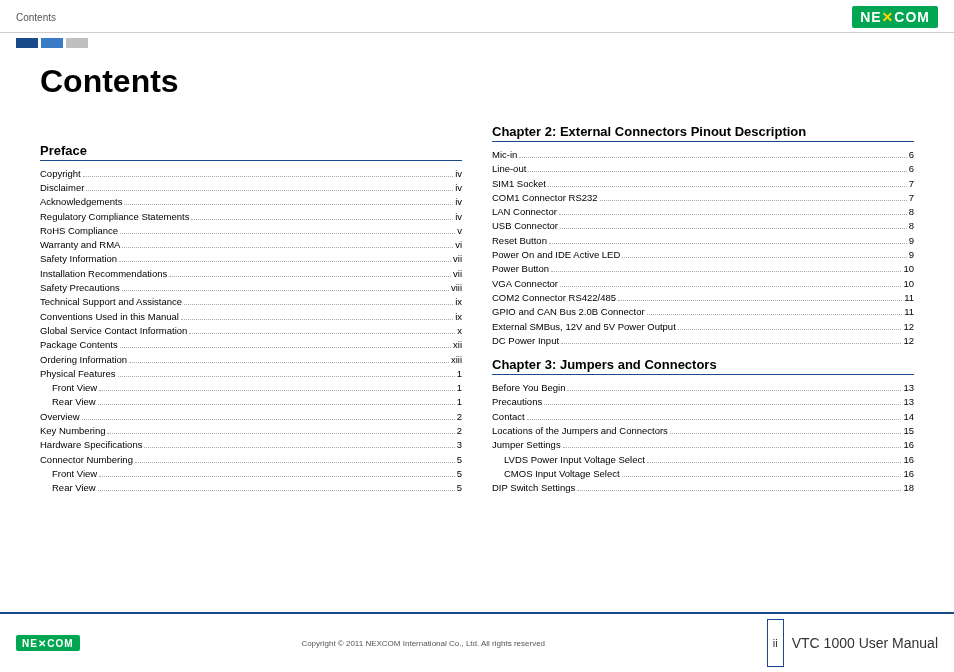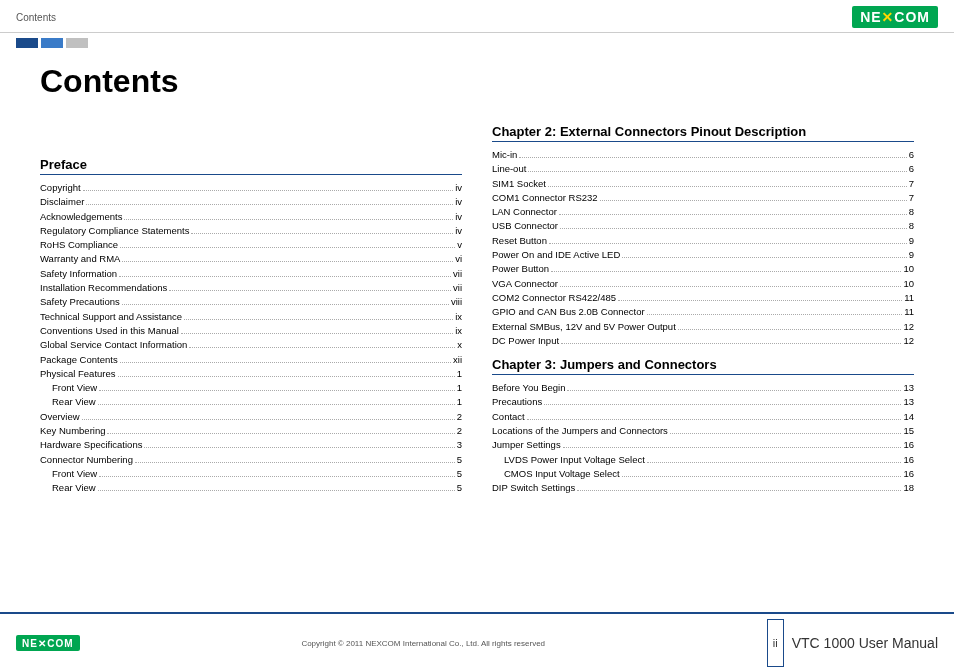--- a/index.html
+++ b/index.html
@@ -246,20 +246,25 @@
           <div class="toc-item">
             <span class="toc-label">Global Service Contact Information</span>
             <span class="toc-dots"></span>
             <span class="toc-page">x</span>
           </div>
           <div class="toc-item">
             <span class="toc-label">Package Contents</span>
             <span class="toc-dots"></span>
             <span class="toc-page">xii</span>
           </div>
+          <div class="toc-item">
+            <span class="toc-label">Ordering Information</span>
+            <span class="toc-dots"></span>
+            <span class="toc-page">xiii</span>
+          </div>
         </div>
 
       <div id="chapter1-items">
           <div class="toc-item">
             <span class="toc-label">Physical Features</span>
             <span class="toc-dots"></span>
             <span class="toc-page">1</span>
           </div>
           <div class="toc-item indented">
             <span class="toc-label">Front View</span>

